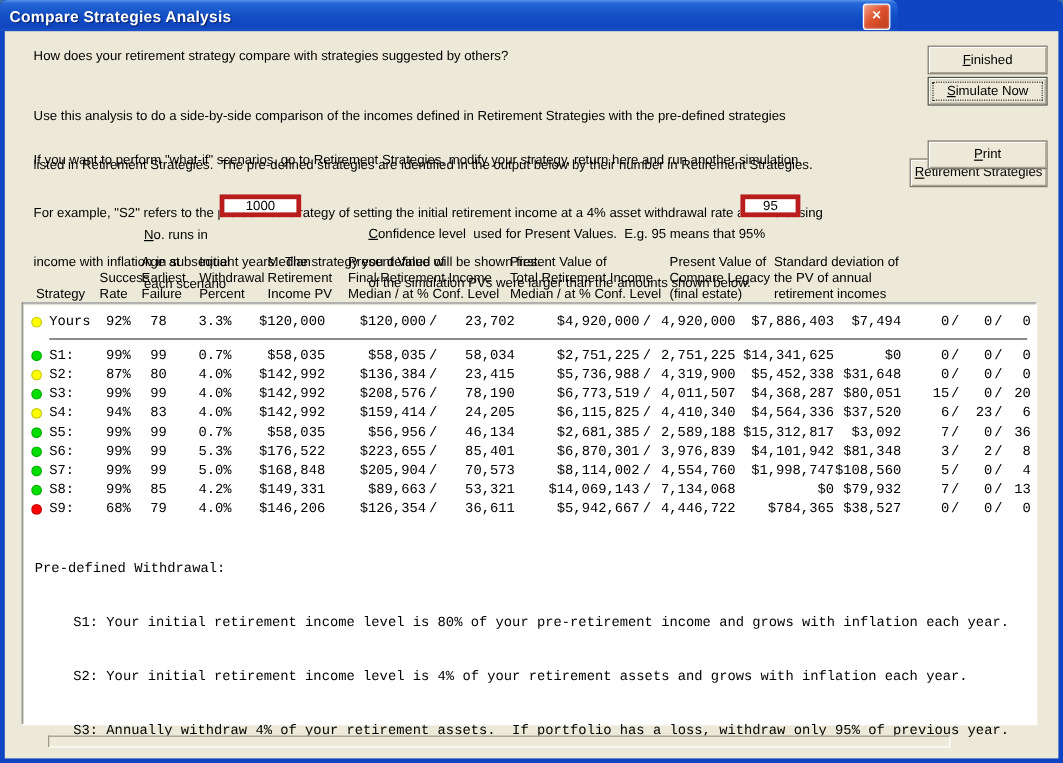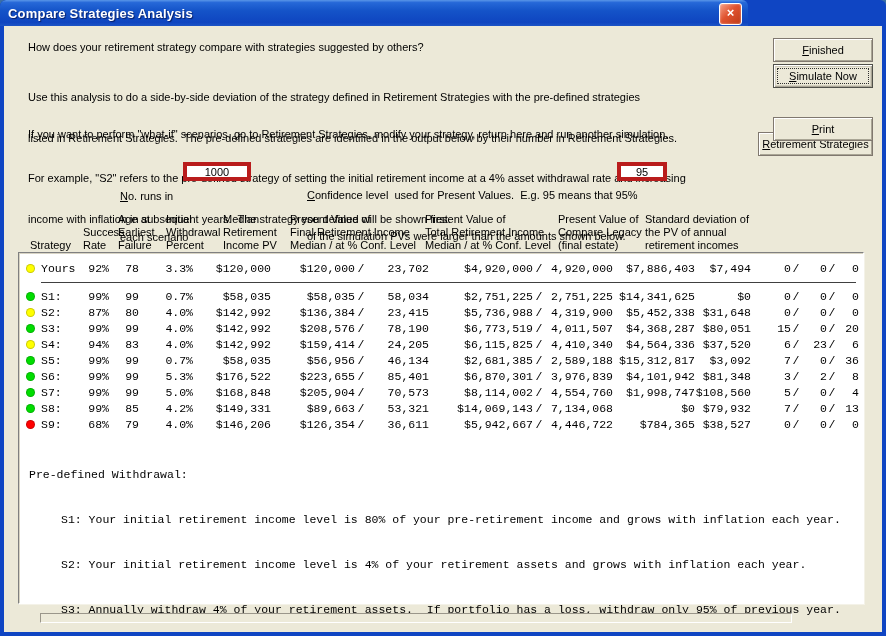--- a/index.html
+++ b/index.html
@@ -53,21 +53,21 @@
 <div class="window">
   <div class="titlebar">
     <span class="titletext">Compare Strategies Analysis</span>
     <div class="xbtn"><span>×</span></div>
   </div>
 
   <div class="client">
 
     <div class="txt" style="left:24px;top:15px;">How does your retirement strategy compare with strategies suggested by others?</div>
     <div class="txt" style="left:24px;top:38px;">
-      <div>Use this analysis to do a side-by-side deviation of the strategy defined in Retirement Strategies with the pre-defined strategies</div>
+      <div>Use this analysis to do a side-by-side comparison of the incomes defined in Retirement Strategies with the pre-defined strategies</div>
       <div>listed in Retirement Strategies.  The pre-defined strategies are identified in the output below by their number in Retirement Strategies.</div>
       <div>For example, "S2" refers to the pre-defined strategy of setting the initial retirement income at a 4% asset withdrawal rate and increasing</div>
       <div>income with inflation in subsequent years.  The strategy you defined will be shown first.</div>
     </div>
     <div class="txt" style="left:24px;top:102px;">If you want to perform "what-if" scenarios, go to Retirement Strategies, modify your strategy, return here and run another simulation.</div>
 
     <div class="btn" style="left:769px;top:12px;">
       <span><span class="u">F</span><span>inished</span></span>
     </div>
     <div class="btn default" style="left:769px;top:38px;">

